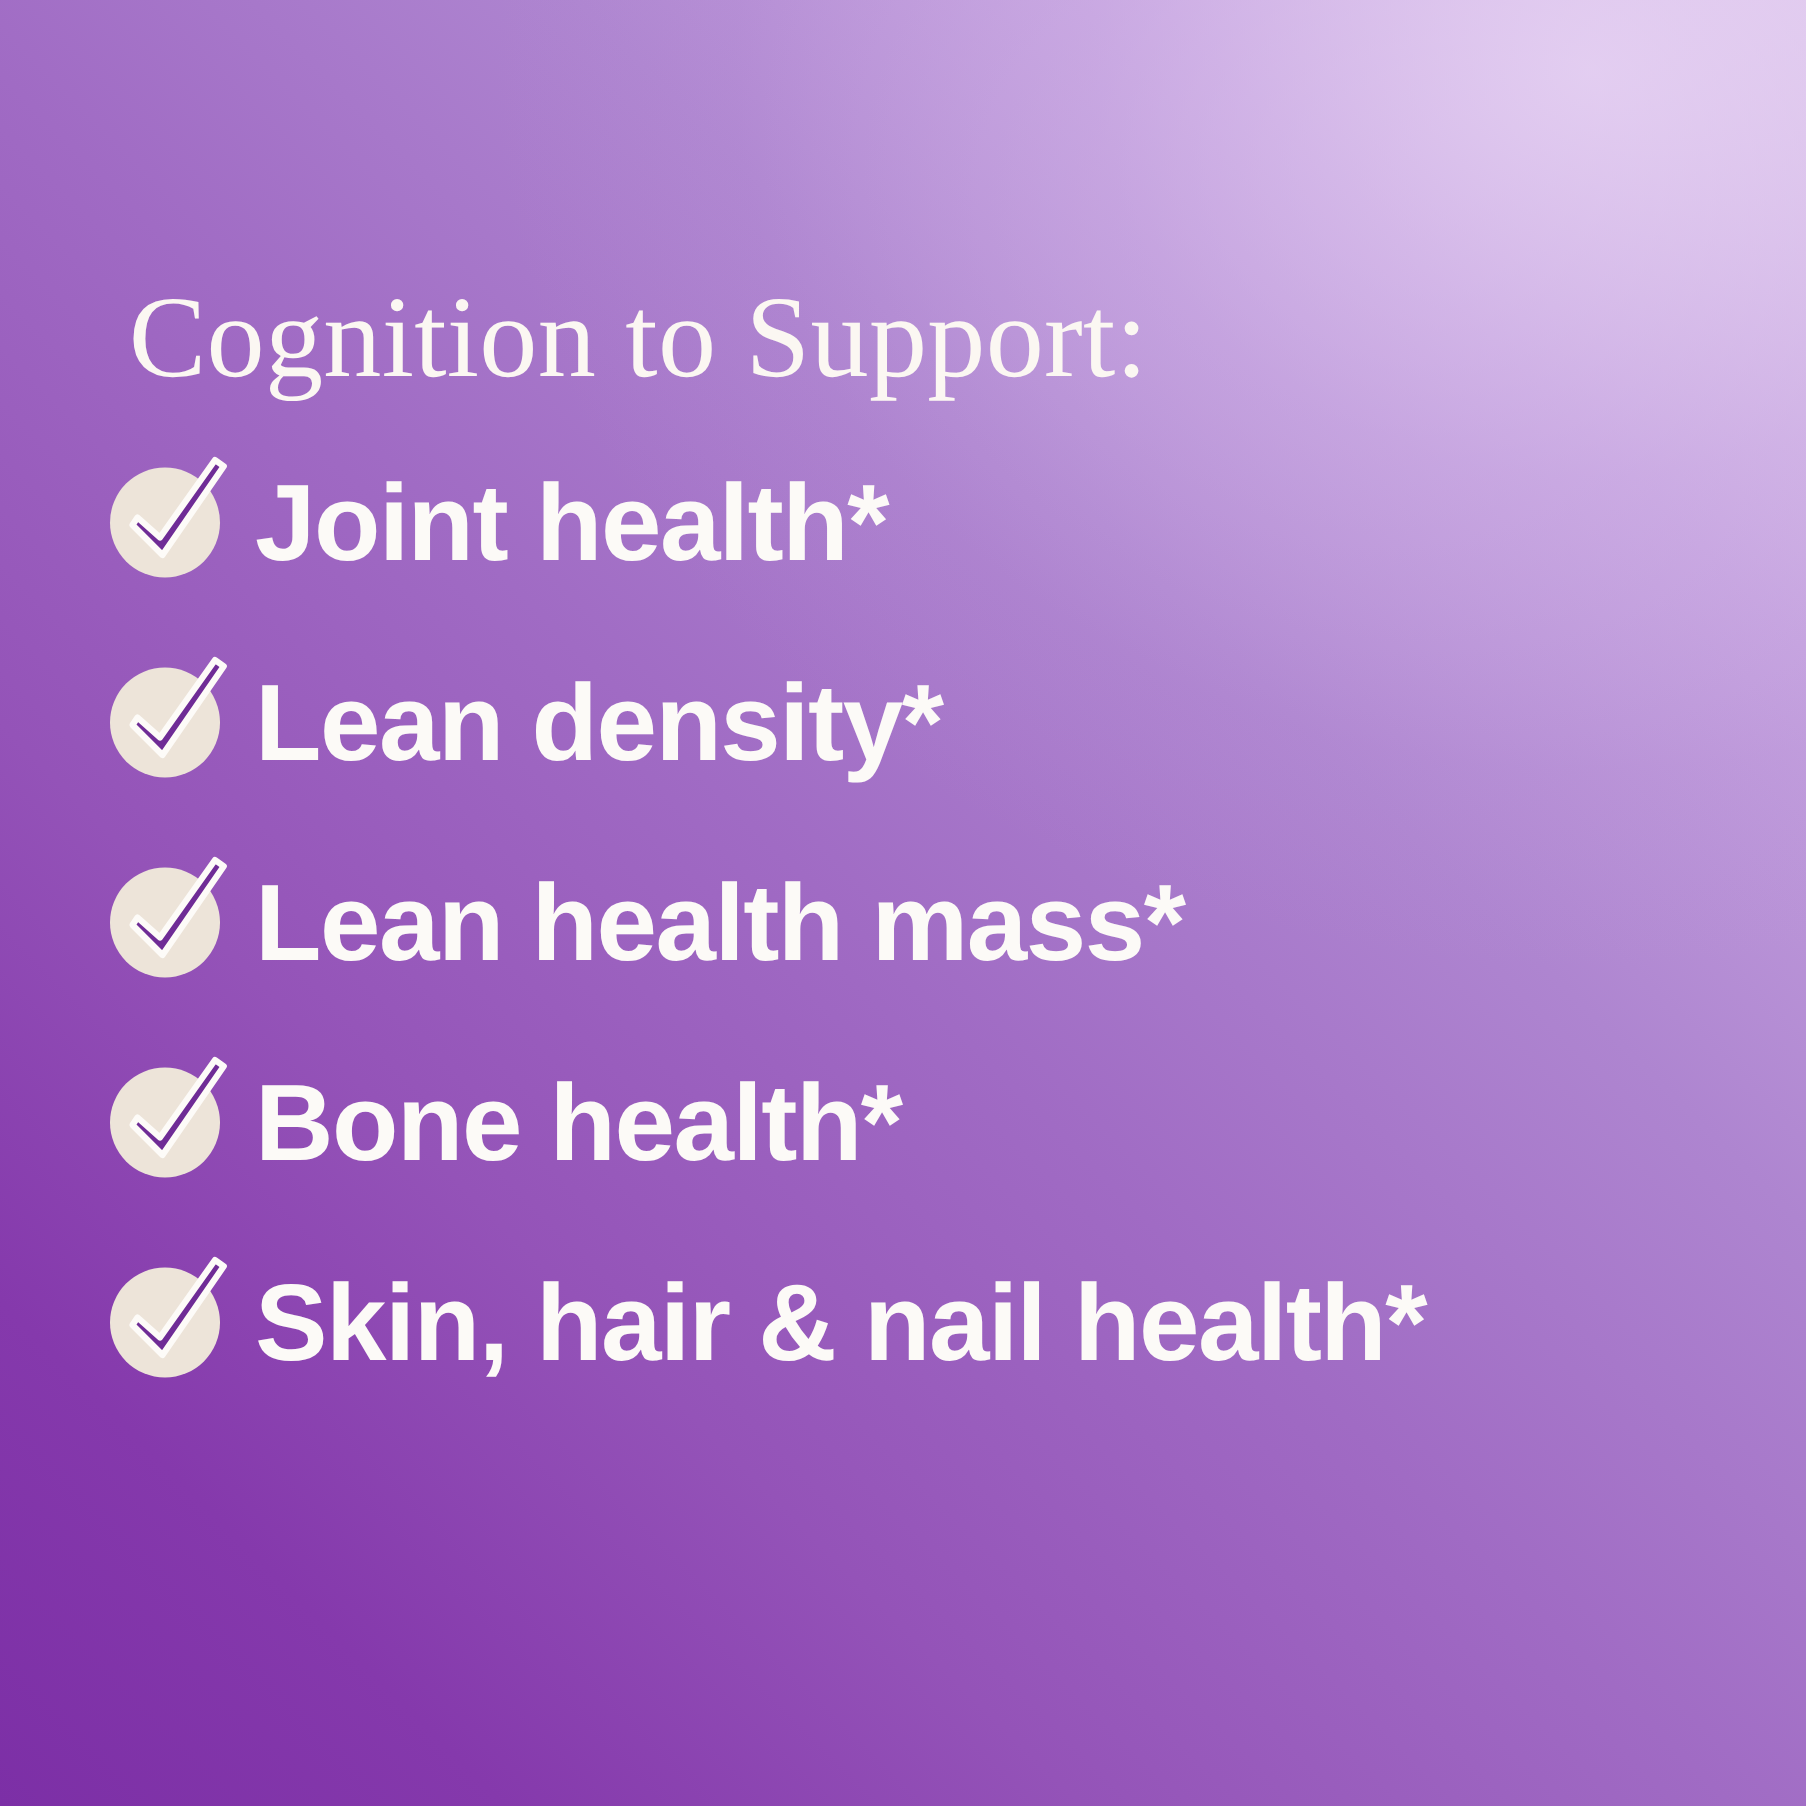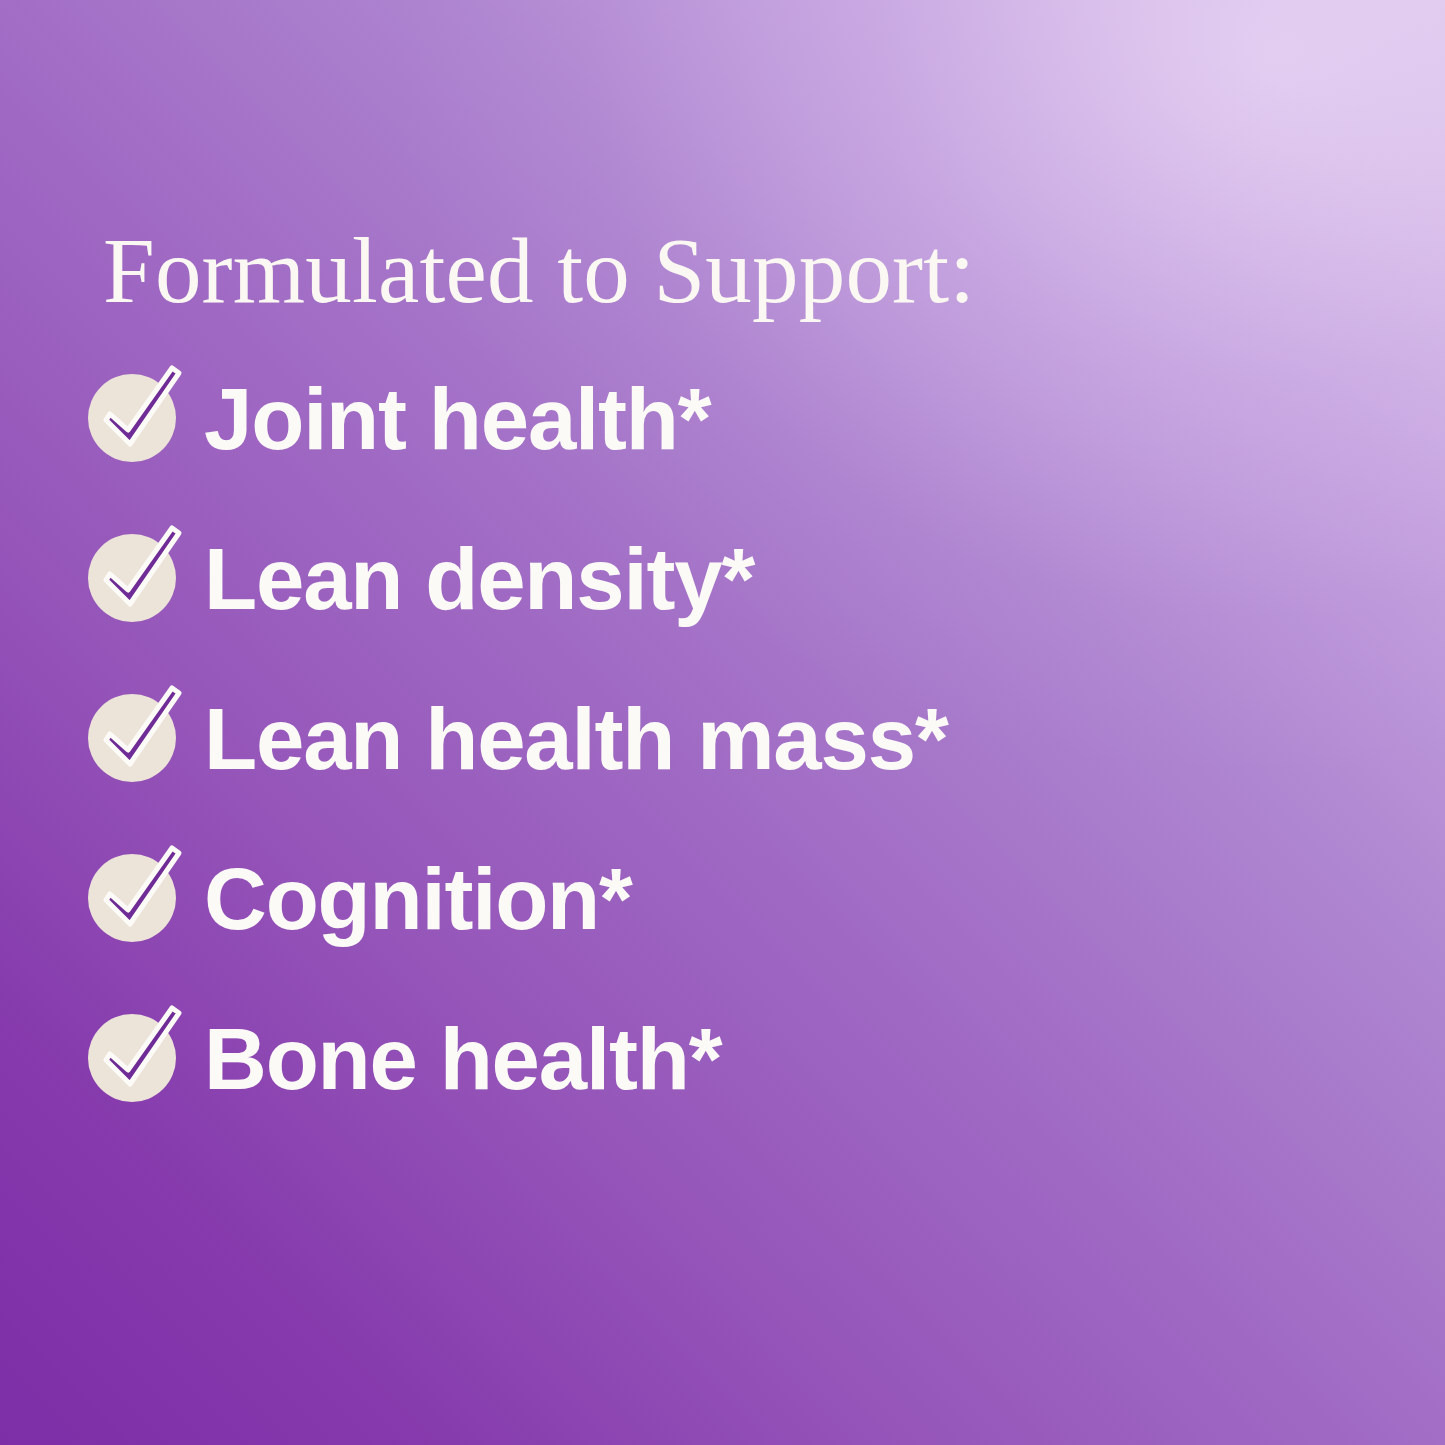--- a/index.html
+++ b/index.html
@@ -109,21 +109,21 @@
     position: relative;
     top: 2px;
   }
 </style>
 </head>
 <body>
 
 <div id="promo-panel">
   <div id="content">
 
-    <h1 class="headline">Formulated to Support:</h1>
+    <h1 class="headline">Cognition to Support:</h1>
 
     <ul class="benefit-list">
 
       <li class="benefit-item">
         <span class="check-badge">
           <svg viewBox="0 0 104 104" xmlns="http://www.w3.org/2000/svg" aria-hidden="true">
             <circle cx="48" cy="54" r="44" fill="#EDE4D9"></circle>
             <path d="M22 56 L26 50 L44 66 L88 4 L95 9 L46 80 Z" fill="#6F2C96" stroke="#FDFBF8" stroke-width="5" stroke-linejoin="round"></path>
           </svg>
         </span>
@@ -143,36 +143,36 @@
       <li class="benefit-item">
         <span class="check-badge">
           <svg viewBox="0 0 104 104" xmlns="http://www.w3.org/2000/svg" aria-hidden="true">
             <circle cx="48" cy="54" r="44" fill="#EDE4D9"></circle>
             <path d="M22 56 L26 50 L44 66 L88 4 L95 9 L46 80 Z" fill="#6F2C96" stroke="#FDFBF8" stroke-width="5" stroke-linejoin="round"></path>
           </svg>
         </span>
         <span class="benefit-label">Lean health mass*</span>
       </li>
 
-      <li class="benefit-item">
-        <span class="check-badge">
-          <svg viewBox="0 0 104 104" xmlns="http://www.w3.org/2000/svg" aria-hidden="true">
-            <circle cx="48" cy="54" r="44" fill="#EDE4D9"></circle>
-            <path d="M22 56 L26 50 L44 66 L88 4 L95 9 L46 80 Z" fill="#6F2C96" stroke="#FDFBF8" stroke-width="5" stroke-linejoin="round"></path>
-          </svg>
-        </span>
-        <span class="benefit-label">Cognition*</span>
-      </li>
 
       <li class="benefit-item">
         <span class="check-badge">
           <svg viewBox="0 0 104 104" xmlns="http://www.w3.org/2000/svg" aria-hidden="true">
             <circle cx="48" cy="54" r="44" fill="#EDE4D9"></circle>
             <path d="M22 56 L26 50 L44 66 L88 4 L95 9 L46 80 Z" fill="#6F2C96" stroke="#FDFBF8" stroke-width="5" stroke-linejoin="round"></path>
           </svg>
         </span>
         <span class="benefit-label">Bone health*</span>
       </li>
 
+      <li class="benefit-item">
+        <span class="check-badge">
+          <svg viewBox="0 0 104 104" xmlns="http://www.w3.org/2000/svg" aria-hidden="true">
+            <circle cx="48" cy="54" r="44" fill="#EDE4D9"></circle>
+            <path d="M22 56 L26 50 L44 66 L88 4 L95 9 L46 80 Z" fill="#6F2C96" stroke="#FDFBF8" stroke-width="5" stroke-linejoin="round"></path>
+          </svg>
+        </span>
+        <span class="benefit-label">Skin, hair &amp; nail health*</span>
+      </li>
 
     </ul>
   </div>
 </div>
 
 </body></html>

